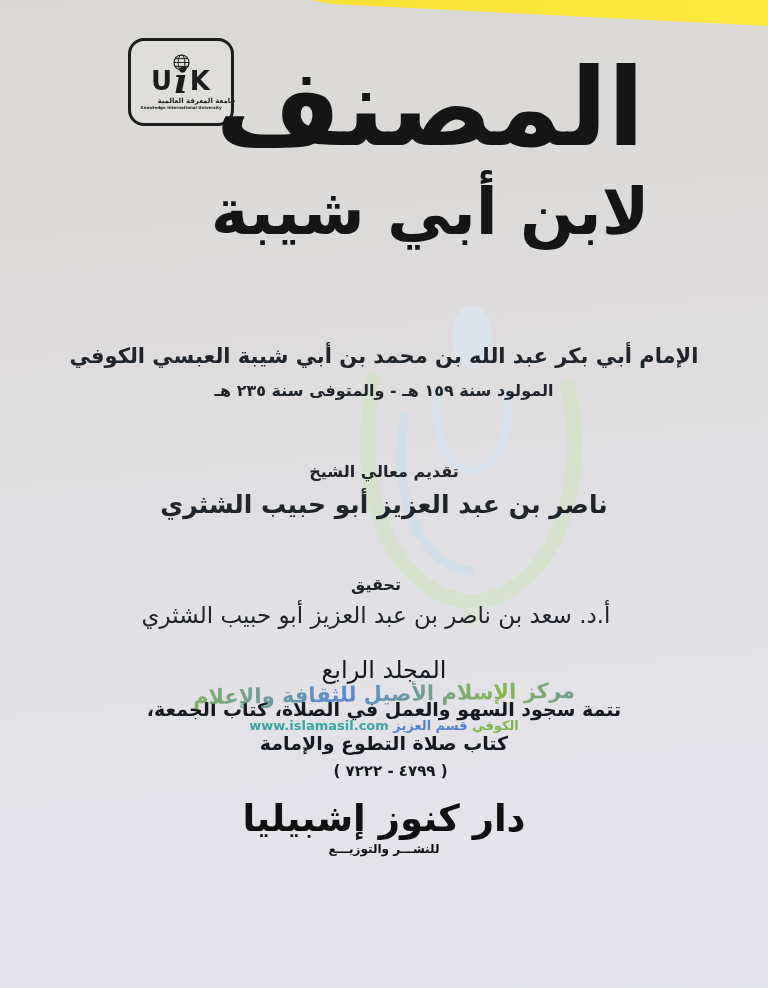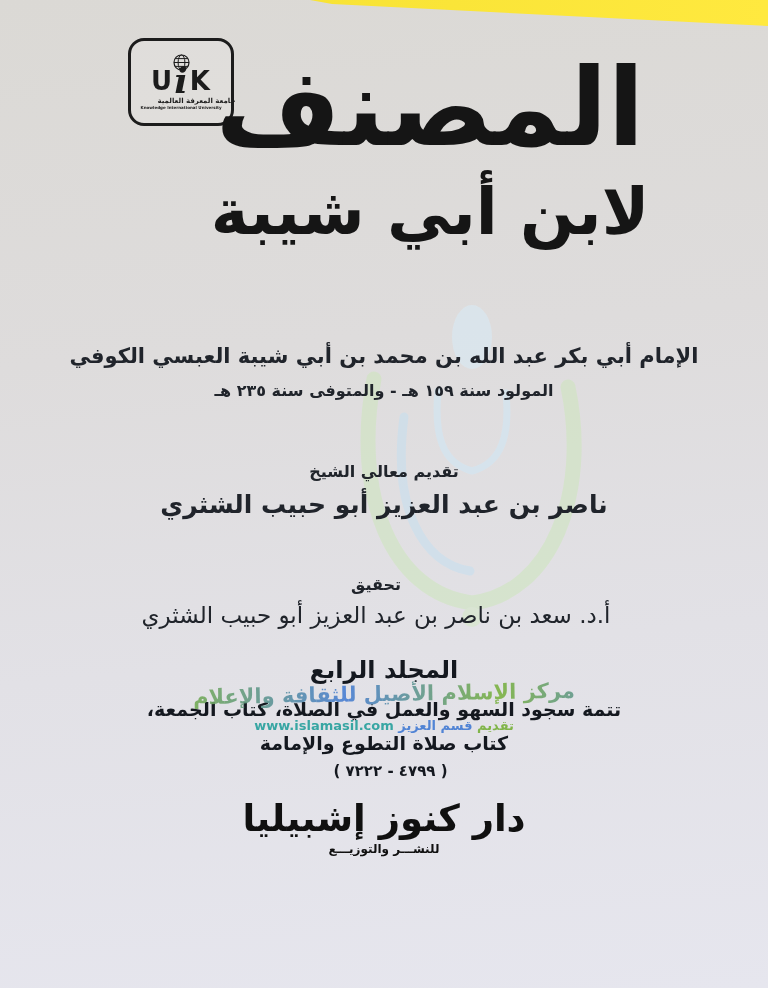--- a/index.html
+++ b/index.html
@@ -55,21 +55,21 @@
   
   .foreword-block{position:absolute;top:462px;left:0;right:0;text-align:center;color:#20242b;}
   .foreword-label{font-size:16px;font-weight:bold;}
   .foreword-name{font-size:25px;font-weight:bold;margin-top:9px;}
   
   .editor-block{position:absolute;top:575px;left:0;right:16px;text-align:center;color:#20242b;}
   .editor-label{font-size:16px;font-weight:bold;}
   .editor-name{font-size:23px;font-weight:normal;margin-top:8px;}
   
   .volume-block{position:absolute;top:656px;left:0;right:0;text-align:center;color:#14181f;}
-  .volume-title{font-size:24px;font-weight:bold;position:relative;z-index:2;}
+  .volume-title{font-size:24px;font-weight:normal;position:relative;z-index:2;}
   .volume-line{font-size:19px;font-weight:bold;position:relative;z-index:2;}
   .volume-line.l1{margin-top:14px;}
   .volume-line.l2{margin-top:12px;}
   .hadith-range{font-size:15px;font-weight:bold;margin-top:8px;letter-spacing:3px;direction:rtl;padding-left:13px;}
   
   .wm-org{
     position:absolute;top:26px;left:0;right:0;text-align:center;z-index:3;
     font-size:21px;font-weight:bold;
     background:linear-gradient(90deg,#4a7fd4 0%,#7cb342 22%,#4a7fd4 45%,#7cb342 65%,#4a7fd4 85%,#7cb342 100%);
     -webkit-background-clip:text;background-clip:text;color:transparent;
@@ -137,21 +137,21 @@
   <div class="editor-block">
     <div class="editor-label">تحقيق</div>
     <div class="editor-name">أ.د. سعد بن ناصر بن عبد العزيز أبو حبيب الشثري</div>
   </div>
 
   <div class="volume-block">
     <div class="volume-title">المجلد الرابع</div>
     <div class="wm-org">مركز الإسلام الأصيل للثقافة والإعلام</div>
     <div class="volume-line l1">تتمة سجود السهو والعمل في الصلاة، كتاب الجمعة،</div>
     <div class="wm-site">
-      <span class="lbl">تقديم</span>
+      <span class="lbl">الكوفي</span>
       <span class="sec">قسم العزيز</span>
       <span class="url">www.islamasil.com</span>
     </div>
     <div class="volume-line l2">كتاب صلاة التطوع والإمامة</div>
     <div class="hadith-range">( ٤٧٩٩ - ٧٢٢٢ )</div>
   </div>
 
   <div class="publisher-block">
     <div class="publisher-name">دار كنوز إشبيليا</div>
     <div class="publisher-tagline">للنشـــر والتوزيـــع</div>

